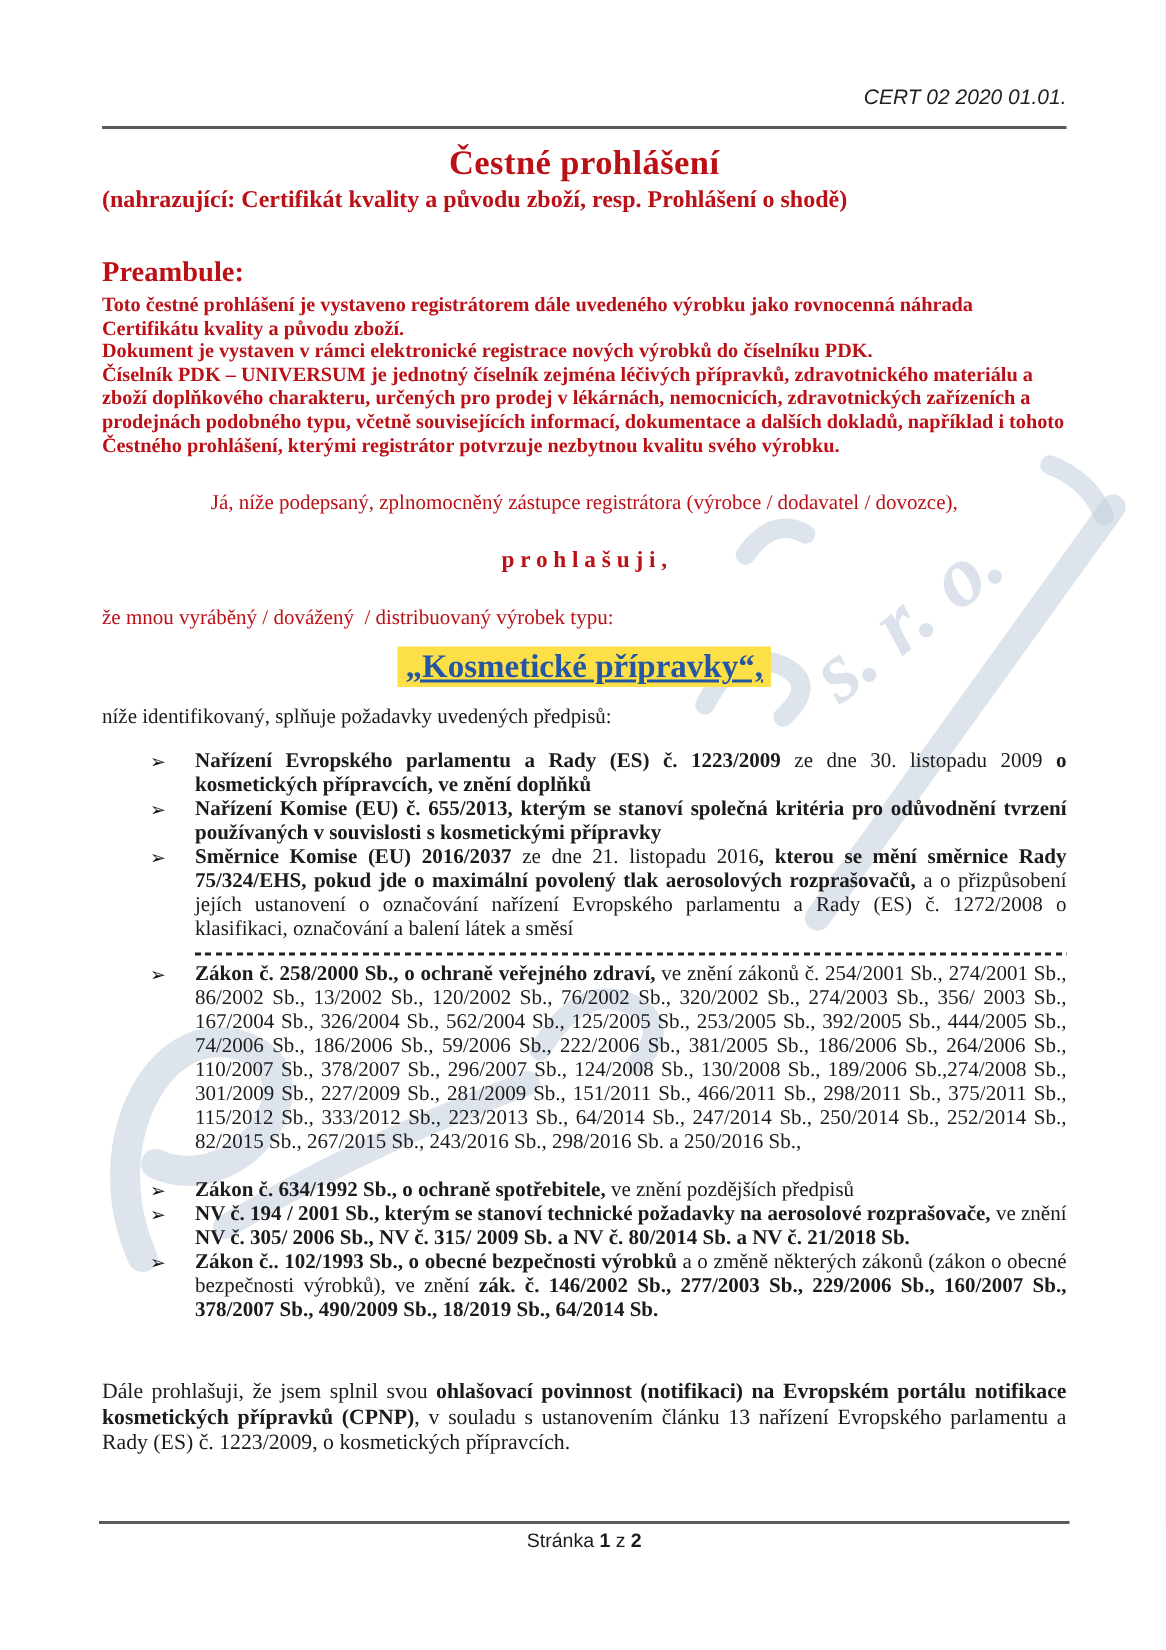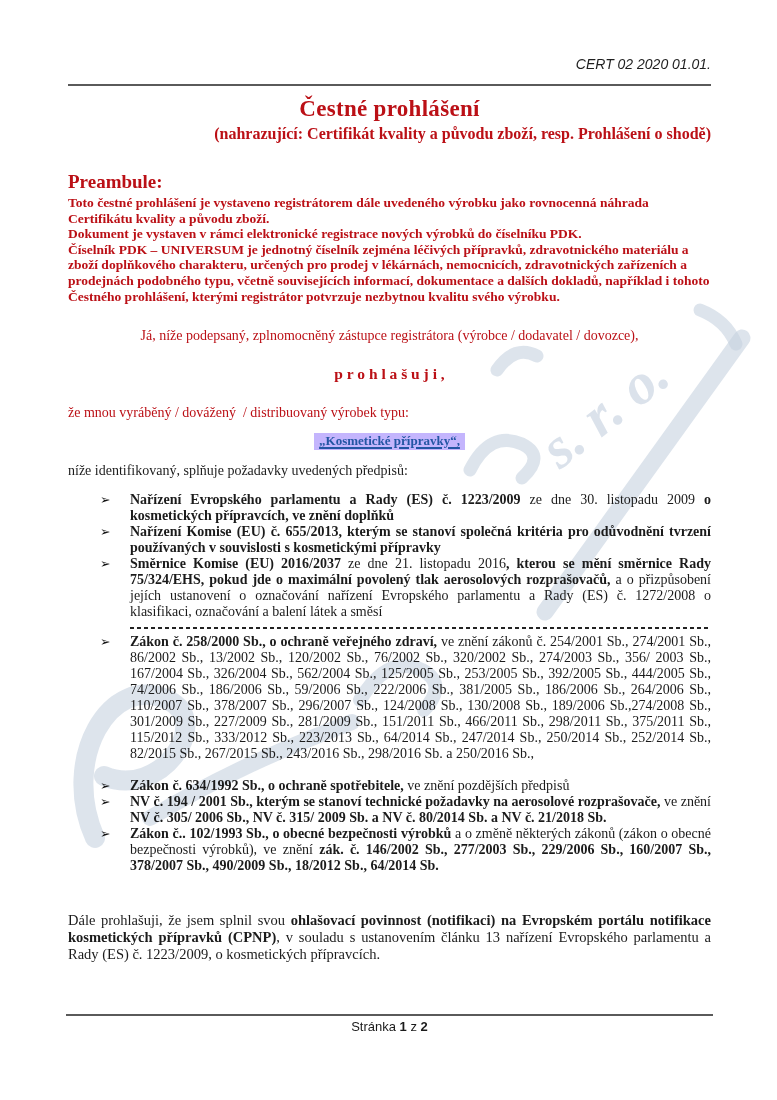--- a/index.html
+++ b/index.html
@@ -31,21 +31,21 @@
   .doc-title {
     margin:10px 0 0 0;
     text-align:center;
     color:#bb1016;
     font-size:23px;
     font-weight:bold;
     letter-spacing:0.3px;
   }
   .doc-subtitle {
     margin-top:3px;
-    text-align:right;
+    text-align:left;
     color:#bb1016;
     font-size:16px;
     font-weight:bold;
   }
   .preamble-heading {
     margin:28px 0 2px 0;
     color:#bb1016;
     font-size:19px;
     font-weight:bold;
   }
@@ -72,24 +72,24 @@
   }
   .product-line {
     margin-top:22px;
     color:#bb1016;
     font-size:14px;
     white-space:pre-wrap;
   }
   .product-name-wrap { margin-top:10px; text-align:center; }
   .product-name {
     display:inline-block;
-    background:#c4b5fd;
+    background:#fde047;
     color:#2456a4;
     font-weight:bold;
-    font-size:13px;
+    font-size:22px;
     padding:0 5px 1px 5px;
     text-decoration:underline;
     text-decoration-thickness:2px;
     text-underline-offset:2px;
   }
   .compliance-line { margin-top:13px; font-size:14px; color:#1b1b1b; }
 
   .reg-list { margin-top:13px; padding-left:62px; }
   .reg-item {
     position:relative;
@@ -196,21 +196,21 @@
       <div class="reg-item gap-top">
         <span class="bullet">➢</span>
         <span><b>Zákon č. 634/1992 Sb., o ochraně spotřebitele,</b><span> ve znění pozdějších předpisů</span></span>
       </div>
       <div class="reg-item">
         <span class="bullet">➢</span>
         <span><b>NV č. 194 / 2001 Sb., kterým se stanoví technické požadavky na aerosolové rozprašovače,</b><span> ve znění </span><b>NV č. 305/ 2006 Sb., NV č. 315/ 2009 Sb. a NV č. 80/2014 Sb. a NV č. 21/2018 Sb.</b></span>
       </div>
       <div class="reg-item">
         <span class="bullet">➢</span>
-        <span><b>Zákon č.. 102/1993 Sb., o obecné bezpečnosti výrobků</b><span> a o změně některých zákonů (zákon o obecné bezpečnosti výrobků), ve znění </span><b>zák. č. 146/2002 Sb., 277/2003 Sb., 229/2006 Sb., 160/2007 Sb., 378/2007 Sb., 490/2009 Sb., 18/2012 Sb., 64/2014 Sb.</b></span>
+        <span><b>Zákon č.. 102/1993 Sb., o obecné bezpečnosti výrobků</b><span> a o změně některých zákonů (zákon o obecné bezpečnosti výrobků), ve znění </span><b>zák. č. 146/2002 Sb., 277/2003 Sb., 229/2006 Sb., 160/2007 Sb., 378/2007 Sb., 490/2009 Sb., 18/2019 Sb., 64/2014 Sb.</b></span>
       </div>
     </div>
 
     <p class="closing-p"><span>Dále prohlašuji, že jsem splnil svou </span><b>ohlašovací povinnost (notifikaci) na Evropském portálu notifikace kosmetických přípravků (CPNP)</b><span>, v souladu s ustanovením článku 13 nařízení Evropského parlamentu a Rady (ES) č. 1223/2009, o kosmetických přípravcích.</span></p>
   </div>
 
   <div class="page-footer">
     <hr class="footer-rule" style="margin:0;">
     <div class="footer-label"><span>Stránka </span><b>1</b><span> z </span><b>2</b></div>
   </div>

